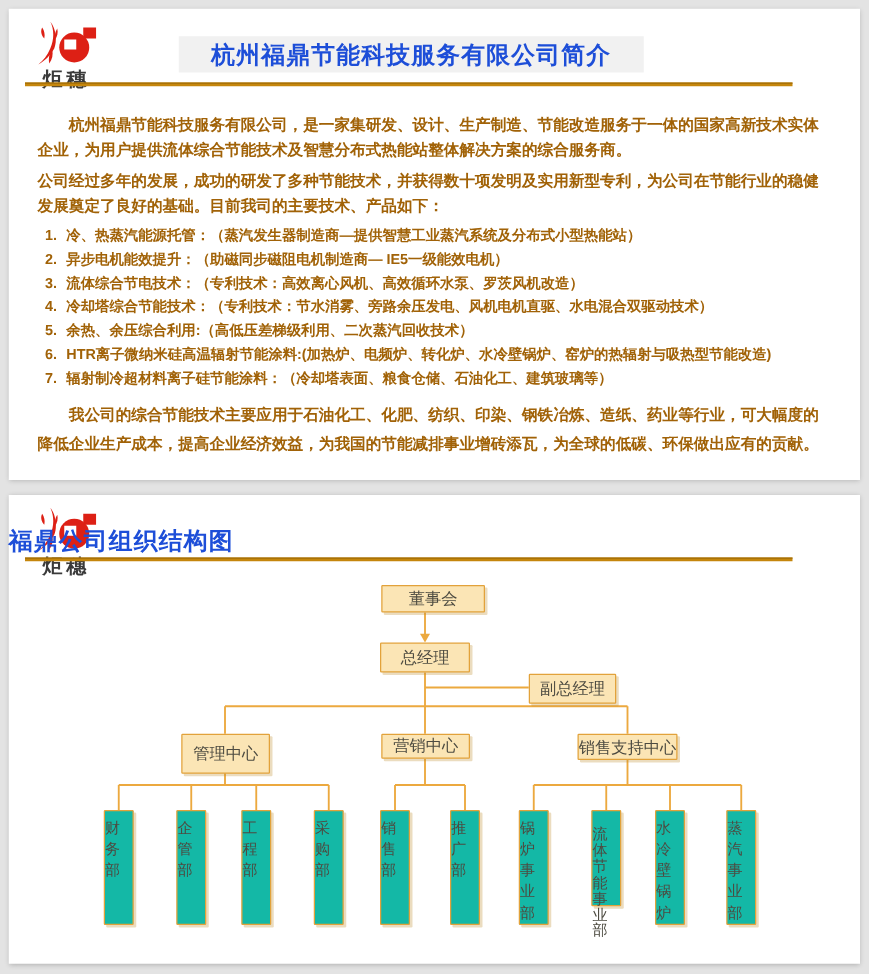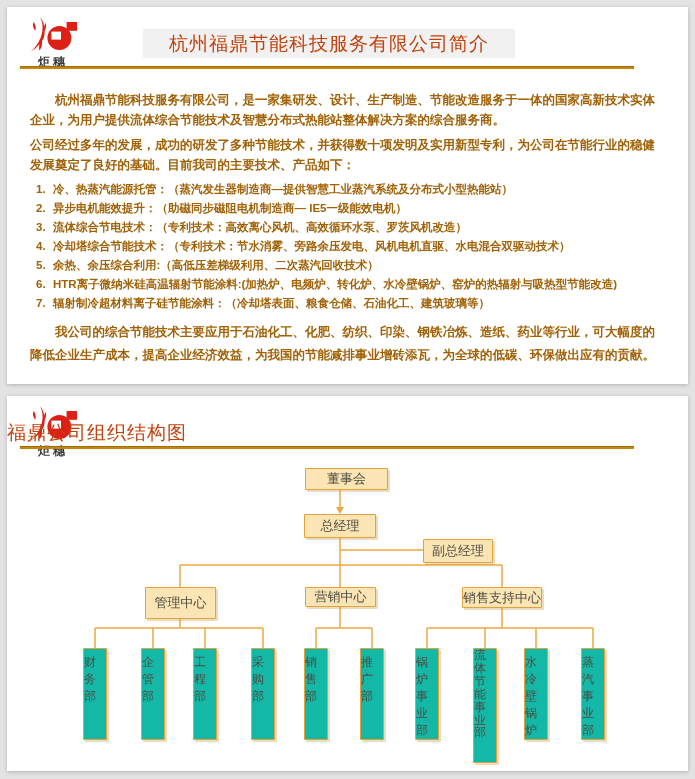--- a/index.html
+++ b/index.html
@@ -14,28 +14,28 @@
   .card {
     position:absolute; left:7px; width:681px; background:#ffffff;
     box-shadow:0 1px 4px rgba(0,0,0,0.22);
   }
   .card1 { top:7px;  height:377px; }
   .card2 { top:396px; height:375px; }
 
   
   .logo { position:absolute; left:18px; top:8px; width:56px; text-align:center; }
   .logo svg { display:block; margin:0 auto; }
-  .logo-text { font-size:12px; font-weight:700; color:#3a3a3a; letter-spacing:3px; margin-top:1px; }
+  .logo-text { font-size:16px; font-weight:700; color:#3a3a3a; letter-spacing:3px; margin-top:1px; }
 
   
   .title-bar {
     position:absolute; left:136px; top:22px; width:372px; height:29px;
     background:#f1f1f1; display:flex; align-items:center; justify-content:center;
   }
-  .doc-title { font-size:19px; font-weight:400; color:#c2410c; letter-spacing:1px; }
+  .doc-title { font-size:19px; font-weight:700; color:#1d4ed8; letter-spacing:1px; }
   .org-title-wrap {
     position:absolute; left:0; top:24px; width:681px; height:26px;
     display:flex; align-items:center; justify-content:flex-start;
   }
   .gold-rule { position:absolute; left:13px; width:614px; height:3px; background:#c5860c; border-top:1px solid #a06c06; }
   .card1 .gold-rule { top:59px; }
   .card2 .gold-rule { top:50px; }
 
   
   .intro-body { position:absolute; left:23px; right:22px; top:83px; color:#a16207; }
@@ -54,21 +54,21 @@
     color:#4d4b41; display:flex; align-items:center; justify-content:center;
     font-size:13px; box-shadow:2px 2px 0 rgba(189,138,44,0.30); border-radius:1px;
   }
   .dept {
     position:absolute; width:24px; height:92px; top:252px;
     background:#14b8a6; border:1.5px solid #e2a23b;
     box-shadow:2px 2px 0 rgba(189,138,44,0.30);
     color:#4d4b41; font-size:12px; line-height:17px; text-align:left;
     padding-top:5px; word-break:break-all; border-radius:1px;
   }
-  .dept.tall { height:115px; line-height:12.9px; padding-top:0; }
+  .dept.tall { height:77px; line-height:12.9px; padding-top:12px; }
 </style>
 </head>
 <body>
 
 <div class="page">
 
   <section class="card card1">
 
     <div class="logo">
       <svg width="48" height="38" viewBox="0 0 60 46">

